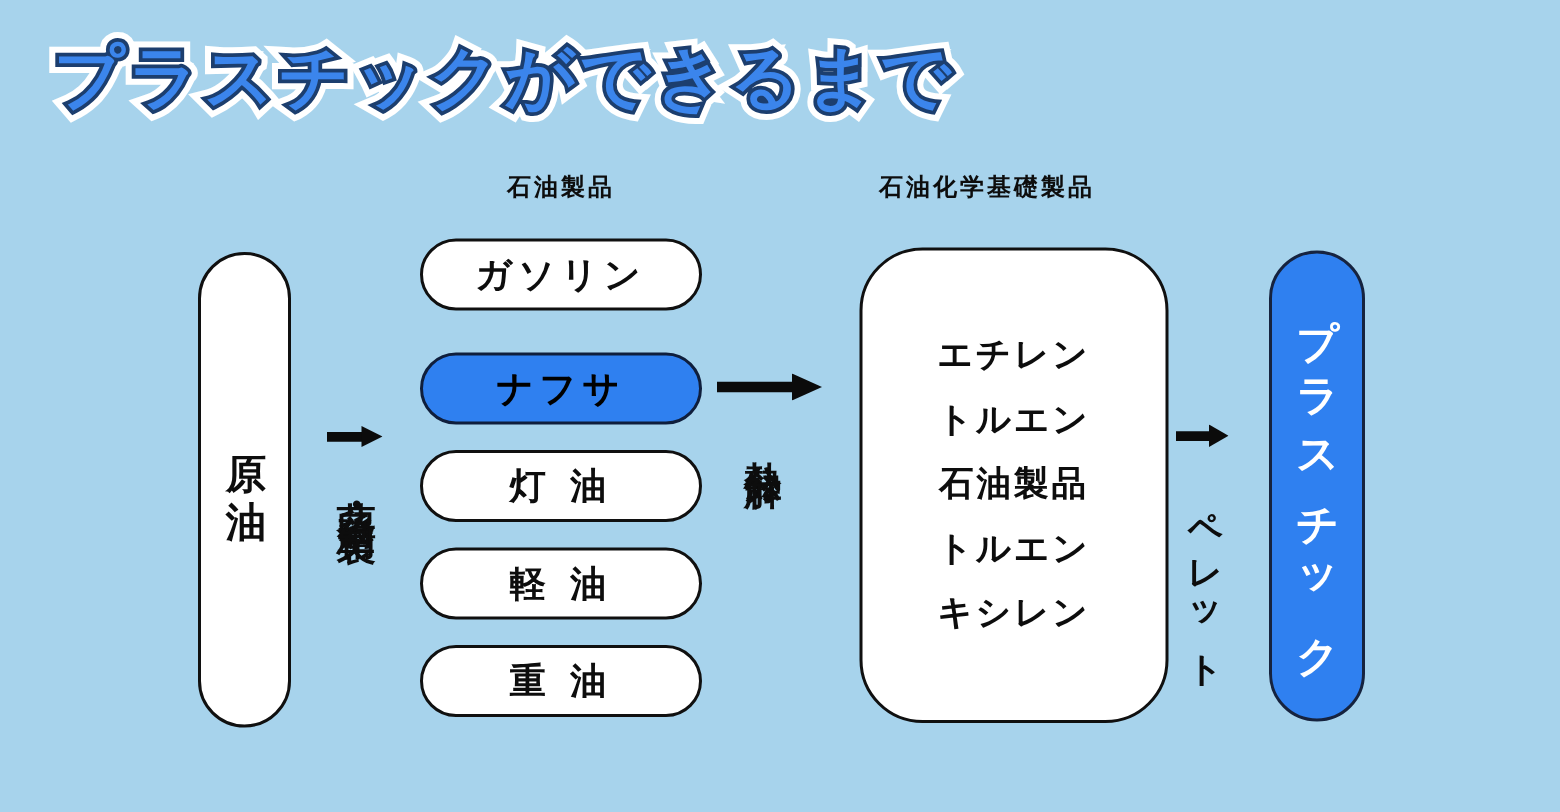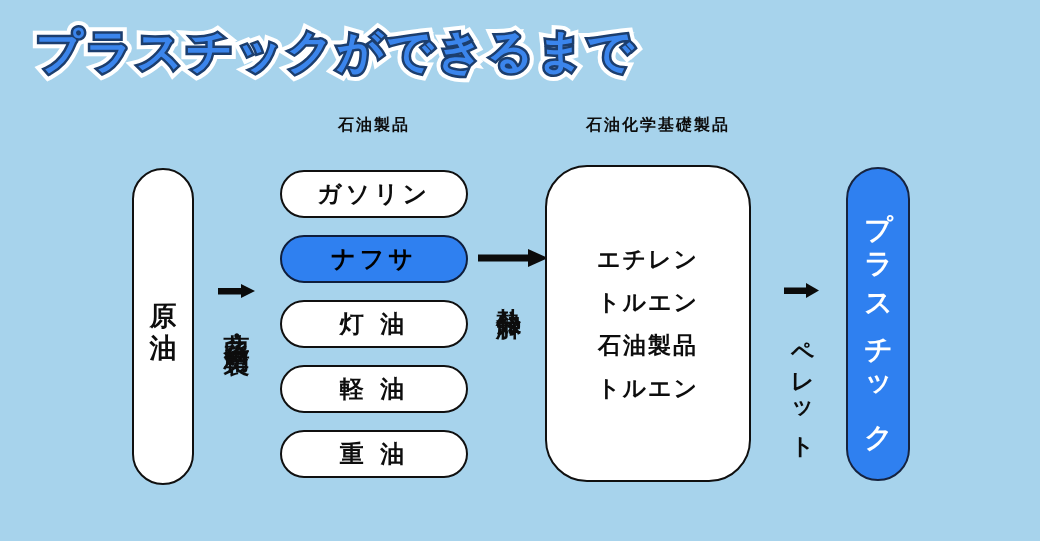--- a/index.html
+++ b/index.html
@@ -59,27 +59,27 @@
     text-align:center;
   }
   .heading-products { left:280px; width:188px; top:115px; }
   .heading-petrochem { left:549px; width:218px; top:115px; }
 
   
   .hpill {
     left:280px; width:188px; height:48px; border-radius:26px;
     font-size:24px; font-weight:700; letter-spacing:4px;
   }
-  .hp-0 { top:170px; } .hp-1 { top:235px; } .hp-2 { top:300px; }
+  .hp-0 { top:159px; } .hp-1 { top:235px; } .hp-2 { top:300px; }
   .hp-3 { top:365px; } .hp-4 { top:430px; }
   .hpill.highlight { background:#2f80f0; color:#000000; border-color:#0f1e3c; }
 
   
   .bigbox {
-    left:545px; top:165px; width:206px; height:317px; border-radius:42px;
+    left:573px; top:165px; width:206px; height:317px; border-radius:42px;
     flex-direction:column;
   }
   .chem { font-size:23px; font-weight:700; letter-spacing:2px; line-height:43px; white-space:nowrap; }
 
   
   .plastic { left:846px; top:167px; width:64px; height:314px; border-radius:33px;
     background:#2f80f0; border-color:#16233f; }
   .plastic-label { color:#ffffff; font-size:28px; letter-spacing:11px; transform:translateY(-5px); }
 
   
@@ -133,20 +133,21 @@
   </svg>
   <span class="v-caption cap-step2">熱分解</span>
 
   <div class="col-heading heading-petrochem">石油化学基礎製品</div>
 
   <div class="bigbox">
     <span class="chem">エチレン</span>
     <span class="chem">トルエン</span>
     <span class="chem">石油製品</span>
     <span class="chem">トルエン</span>
+    <span class="chem">キシレン</span>
   </div>
 
   <svg class="arrow arrow-3" viewBox="0 0 35 15">
     <rect x="0" y="4.5" width="24" height="6.5"></rect>
     <polygon points="22,0 35,7.5 22,15"></polygon>
   </svg>
   <span class="v-caption cap-step3">ペレット</span>
 
   <div class="pill plastic">
     <span class="v-label plastic-label">プラスチック</span>

